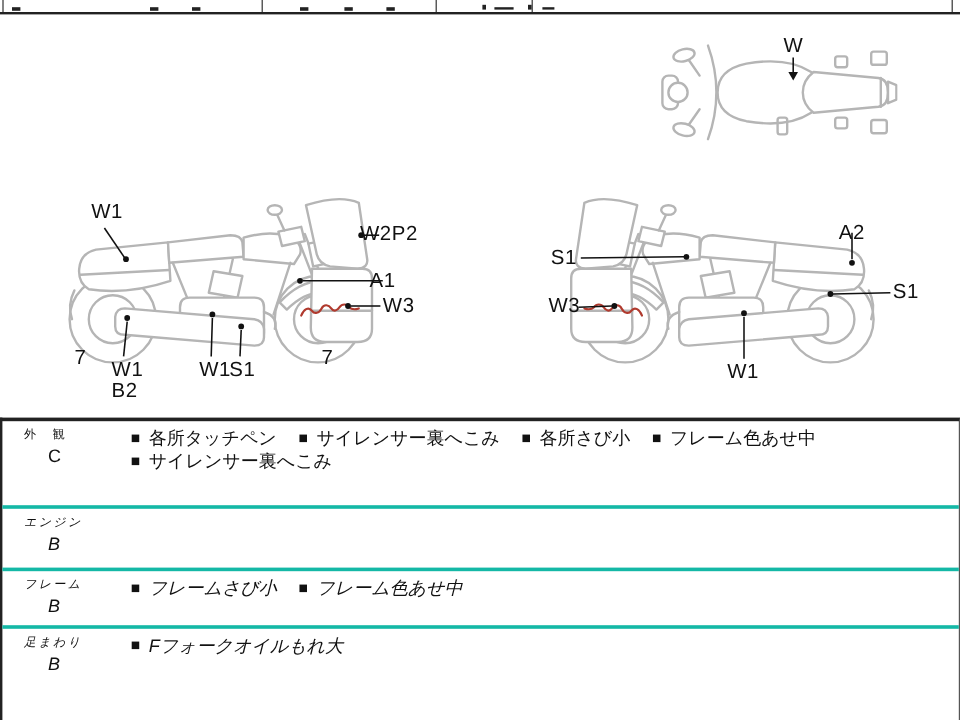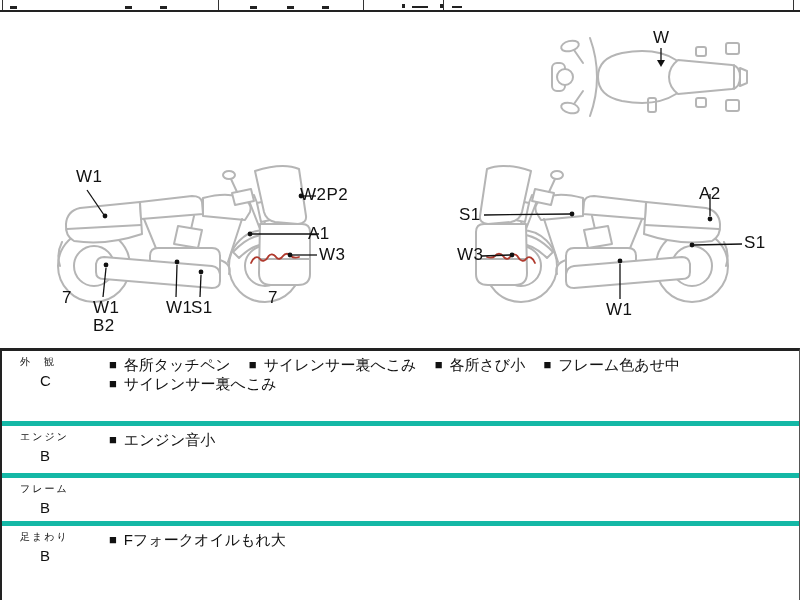--- a/index.html
+++ b/index.html
@@ -10,21 +10,21 @@
   .top-strip .vdiv{position:absolute;top:0;width:1px;height:10px;background:#333;}
   .top-strip .mark{position:absolute;background:#222;}
   
   .bike-svg{position:absolute;}
   .anno{position:absolute;font-size:17px;line-height:18px;letter-spacing:.5px;color:#111;white-space:nowrap;}
   .overlay{position:absolute;left:0;top:0;pointer-events:none;}
   
   .grade-table{position:absolute;left:0;top:348px;width:800px;height:252px;box-sizing:border-box;
                border-top:3px solid #222;border-left:2px solid #222;border-right:1px solid #555;background:#fff;}
   .g-row{display:flex;box-sizing:border-box;}
-  .g-row + .g-row{border-top:5px solid #14b8a6;}
+  .g-row + .g-row{border-top:3px solid #14b8a6;font-style:italic;}
   .cat-cell{width:107px;box-sizing:border-box;padding:4px 0 0 18px;flex:none;}
   .cat-name{display:block;font-size:10px;letter-spacing:2px;}
   .cat-grade{display:block;font-size:15px;padding-left:20px;margin-top:3px;}
   .items-cell{flex:1;padding-top:5px;font-size:15px;}
   .item{display:inline-block;margin-right:14px;white-space:nowrap;}
   .bullet{font-size:13px;margin-right:7px;vertical-align:1px;}
 </style>
 </head>
 <body>
 
@@ -167,30 +167,31 @@
         <span class="item"><span class="bullet">■</span><span>フレーム色あせ中</span></span>
         <span class="item"><span class="bullet">■</span><span>サイレンサー裏へこみ</span></span>
       </div>
     </div>
 
     <div class="g-row" style="height:52px">
       <div class="cat-cell">
         <span class="cat-name">エンジン</span>
         <span class="cat-grade">B</span>
       </div>
-      <div class="items-cell">
-        <span class="item"><span class="bullet">■</span><span>エンジン音小</span></span>
-      </div>
     </div>
 
     <div class="g-row" style="height:48px">
       <div class="cat-cell">
         <span class="cat-name">フレーム</span>
         <span class="cat-grade">B</span>
       </div>
+      <div class="items-cell">
+        <span class="item"><span class="bullet">■</span><span>フレームさび小</span></span>
+        <span class="item"><span class="bullet">■</span><span>フレーム色あせ中</span></span>
+      </div>
     </div>
 
     <div class="g-row" style="height:82px">
       <div class="cat-cell">
         <span class="cat-name">足まわり</span>
         <span class="cat-grade">B</span>
       </div>
       <div class="items-cell">
         <span class="item"><span class="bullet">■</span><span>Fフォークオイルもれ大</span></span>
       </div>

